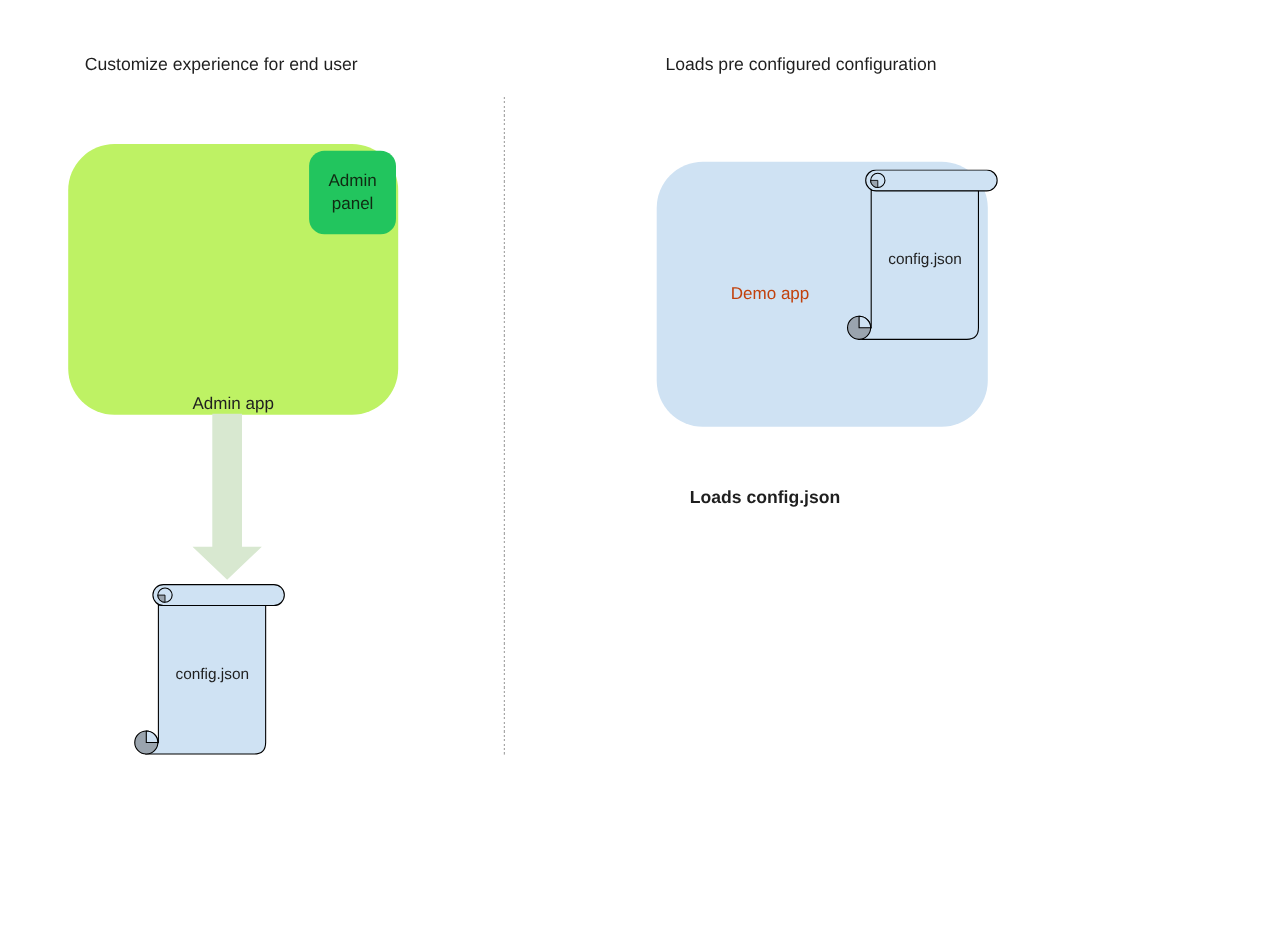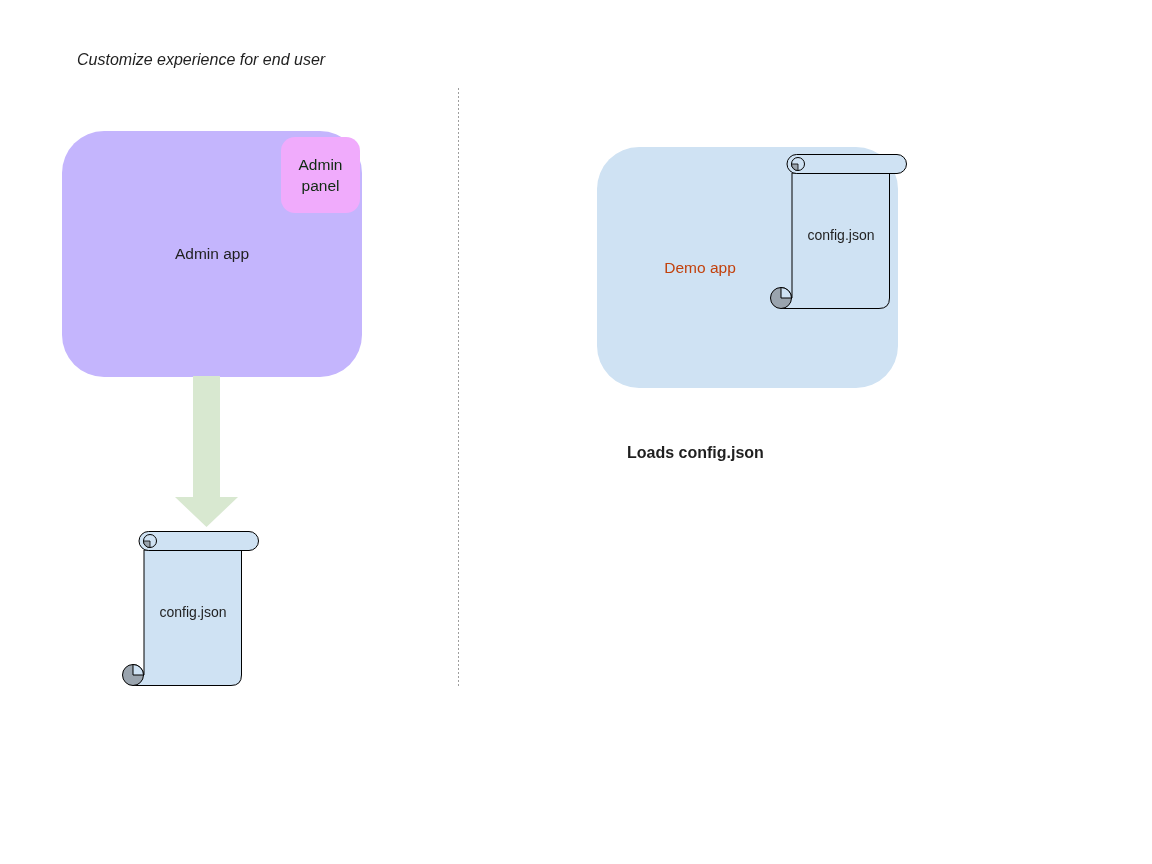--- a/index.html
+++ b/index.html
@@ -3,33 +3,33 @@
 <meta charset="utf-8">
 <style>
   html,body{margin:0;padding:0;background:#ffffff;}
   .canvas{
     position:relative;width:1152px;height:864px;background:#ffffff;overflow:hidden;
     font-family:"Liberation Sans","DejaVu Sans",sans-serif;color:#1f1f1f;
   }
   .section-title{
     position:absolute;font-size:16px;line-height:20px;color:#1f1f1f;white-space:nowrap;
   }
-  .left-title{left:77px;top:50px;font-style:italic;}
+  .left-title{left:77px;top:50px;}
   .right-title{left:605px;top:50px;}
 
   .admin-app-box{
     position:absolute;left:62px;top:131px;width:300px;height:246px;
-    background:#c4b5fd;border-radius:42px;
-    display:flex;align-items:center;justify-content:center;
+    background:#bef264;border-radius:42px;
+    display:flex;align-items:flex-end;justify-content:center;
   }
   .admin-app-label{font-size:15.5px;color:#1f1f1f;}
 
   .admin-panel-box{
     position:absolute;left:281px;top:137px;width:79px;height:76px;
-    background:#f0abfc;border-radius:14px;
+    background:#22c55e;border-radius:14px;
     display:flex;align-items:center;justify-content:center;text-align:center;
   }
   .admin-panel-label{font-size:15.5px;line-height:21px;color:#102a12;width:60px;}
 
   .down-arrow{position:absolute;left:170px;top:376px;}
 
   .arrow-caption{
     position:absolute;left:250px;top:408px;width:92px;
     font-size:15.5px;line-height:22px;color:#1f1f1f;
   }
@@ -85,20 +85,21 @@
     <circle cx="13" cy="144" r="10.5" fill="#9aa4ae" stroke="#000000" stroke-width="1"></circle>
     <path d="M13,144 L13,133.5 A10.5,10.5 0 0 1 23.5,144 Z" fill="#cfe2f3" stroke="#000000" stroke-width="1"></path>
     <rect x="19" y="0.5" width="119.5" height="19" rx="9.5" fill="#cfe2f3" stroke="#000000" stroke-width="1"></rect>
     <circle cx="30" cy="10" r="6.5" fill="#cfe2f3" stroke="#000000" stroke-width="1"></circle>
     <path d="M30,10 L23.5,10 A6.5,6.5 0 0 0 30,16.5 Z" fill="#9aa4ae" stroke="#000000" stroke-width="0.8"></path>
     <text class="scroll-text" x="73" y="86" text-anchor="middle">config.json</text>
   </svg>
 
   <div class="divider"></div>
 
+  <div class="section-title right-title">Loads pre configured configuration</div>
 
   <div class="demo-app-box"></div>
   <div class="demo-app-label">Demo app</div>
 
   <svg class="scroll-svg scroll-right" width="140" height="156" viewBox="0 0 140 156">
     <path d="M24,19 V144 L13,154.5 H111 Q121.5,154.5 121.5,144 V19 Z" fill="#cfe2f3" stroke="#000000" stroke-width="1"></path>
     <circle cx="13" cy="144" r="10.5" fill="#9aa4ae" stroke="#000000" stroke-width="1"></circle>
     <path d="M13,144 L13,133.5 A10.5,10.5 0 0 1 23.5,144 Z" fill="#cfe2f3" stroke="#000000" stroke-width="1"></path>
     <rect x="19" y="0.5" width="119.5" height="19" rx="9.5" fill="#cfe2f3" stroke="#000000" stroke-width="1"></rect>
     <circle cx="30" cy="10" r="6.5" fill="#cfe2f3" stroke="#000000" stroke-width="1"></circle>

